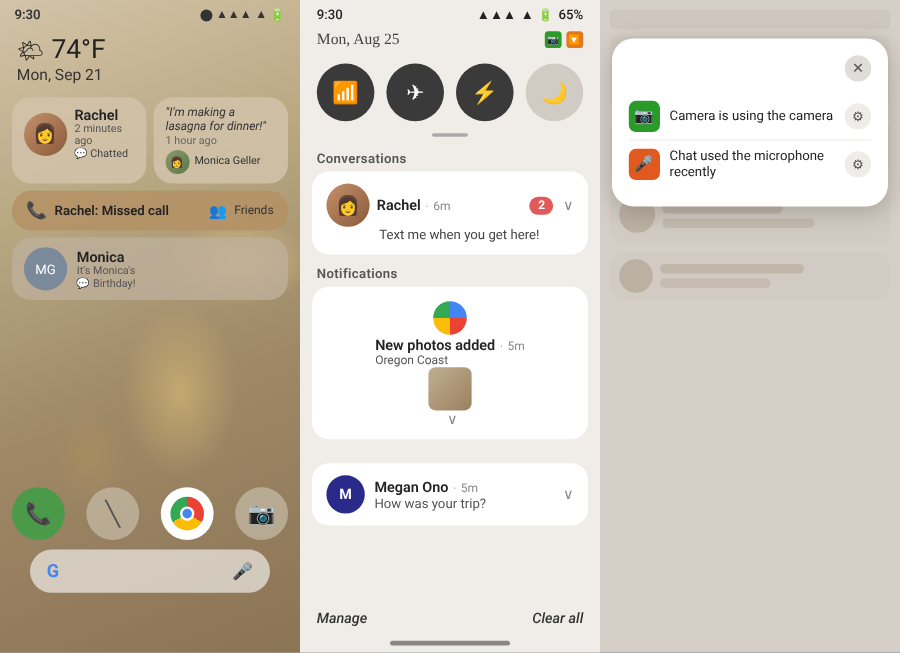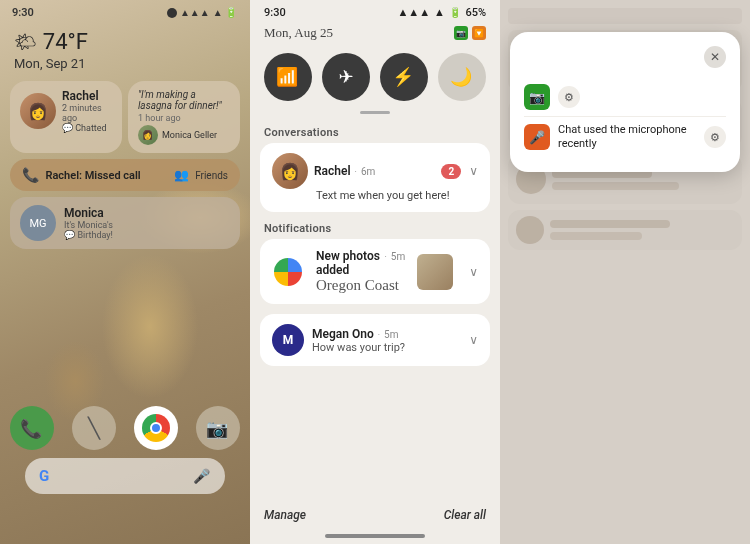--- a/index.html
+++ b/index.html
@@ -296,26 +296,27 @@
       color: #fff;
       font-size: 10px;
       font-weight: 700;
       border-radius: 10px;
       padding: 2px 7px;
     }
     .notif-chevron { color: #888; font-size: 12px; margin-left: 4px; }
 
     .notif-photos-card {
       background: #fff;
-      margin: 0 10px 10px;
+      margin: 0 10px 20px;
       border-radius: 14px;
       padding: 10px 12px;
       display: flex;
       align-items: center;
-      gap: 12px;
+      gap: 0;
+      flex-direction: column;
     }
     .notif-photos-icon {
       width: 32px; height: 32px;
       border-radius: 50%;
       display: flex; align-items: center; justify-content: center;
       flex-shrink: 0;
     }
     .photos-icon-inner {
       width: 28px; height: 28px;
       border-radius: 50%;
@@ -622,21 +623,21 @@
   <div class="notif-photos-card">
     <div class="notif-photos-icon">
       <div class="photos-icon-inner"></div>
     </div>
     <div class="notif-photos-info">
       <div class="notif-photos-name-row">
         <span class="notif-name">New photos added</span>
         <span style="font-size:9px;color:#888;">·</span>
         <span class="notif-time">5m</span>
       </div>
-      <div class="notif-text" style="margin-left:0; font-size:15px; color:#555;font-family:Liberation Serif, serif;">Oregon Coast</div>
+      <div class="notif-text" style="margin-left:0; font-size:10px; color:#555;">Oregon Coast</div>
     </div>
     <div class="notif-thumbnail"></div>
     <span class="notif-chevron">∨</span>
   </div>
 
   <div class="notif-megan-card">
     <div class="notif-megan-icon">
       <span>M</span>
     </div>
     <div style="flex:1;">
@@ -697,20 +698,21 @@
     <div class="popup-header">
       <div class="popup-close">
         <span>✕</span>
       </div>
     </div>
 
     <div class="popup-item">
       <div class="popup-icon-camera">
         <span>📷</span>
       </div>
+      <span class="popup-text">Camera is using the camera</span>
       <div class="popup-gear">
         <span>⚙</span>
       </div>
     </div>
 
     <div class="popup-item">
       <div class="popup-icon-mic">
         <span>🎤</span>
       </div>
       <span class="popup-text">Chat used the microphone recently</span>

